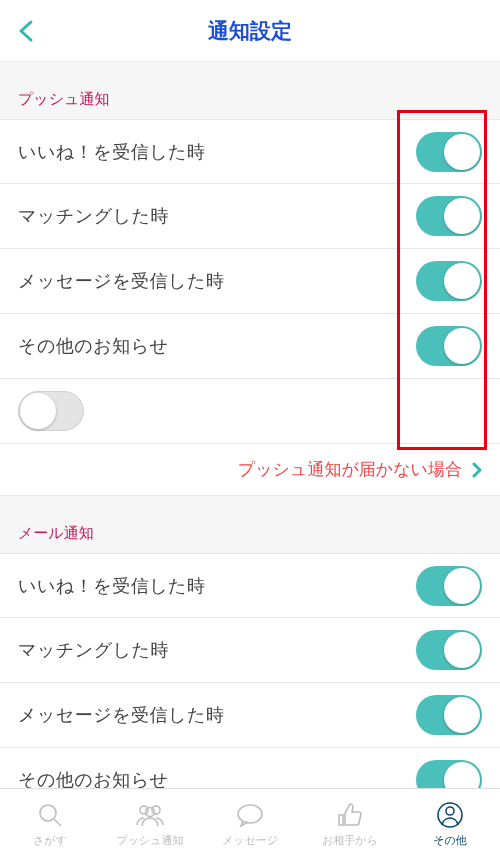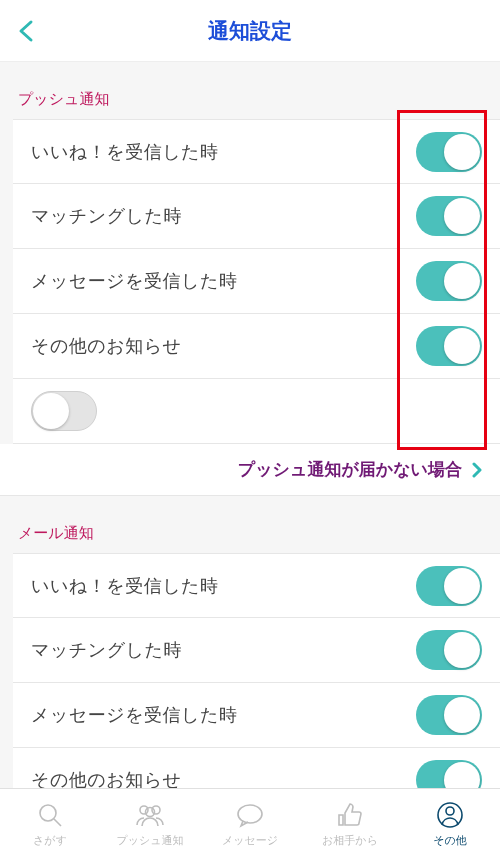--- a/index.html
+++ b/index.html
@@ -27,32 +27,32 @@
   .toggle.on { background: #4bc0bb; }
   .toggle.off { background: #e4e4e4; border: 1px solid #d0d0d0; }
   .knob { width: 36px; height: 36px; border-radius: 50%; background: #fff; position: absolute; top: 2px; box-shadow: 0 1px 3px rgba(0,0,0,0.25); }
   .toggle.on .knob { right: 2px; }
   .toggle.off .knob { left: 1px; top: 1px; }
 
   
   .highlight { position: absolute; border: 3px solid #e60012; pointer-events: none; }
 
   
-  .link-row { background: #fff; display: flex; align-items: center; justify-content: flex-end; padding: 0 18px; height: 52px; border-bottom: 1px solid #e6e6e6; color: #701a75; font-size: 17px; font-weight: 700; gap: 10px; }
+  .link-row { background: #fff; display: flex; align-items: center; justify-content: flex-end; padding: 0 18px; height: 52px; border-bottom: 1px solid #e6e6e6; color: #ef4444; font-size: 17px; font-weight: 400; gap: 10px; }
   .link-row svg { stroke: #2fb9b4; stroke-width: 3; fill: none; stroke-linecap: round; stroke-linejoin: round; }
 
   
   .tabbar { height: 70px; background: #fff; border-top: 1px solid #e0e0e0; display: flex; }
   .tab { flex: 1; display: flex; flex-direction: column; align-items: center; justify-content: center; gap: 3px; color: #bdbdbd; }
   .tab.active { color: #0c4a6e; }
   .tab-icon { height: 30px; display: flex; align-items: center; justify-content: center; }
   .tab-icon svg { stroke: currentColor; fill: none; stroke-width: 1.6; }
   .tab-label { font-size: 11px; }
 
-  .section { position: relative; padding-left: 13px; }
+  .section { position: relative; }
 </style>
 </head>
 <body>
 
 <div class="screen">
 
   <div class="header">
     <div class="back">
       <svg width="18" height="24" viewBox="0 0 18 24">
           <polyline points="14,3 4,12 14,21"></polyline>

